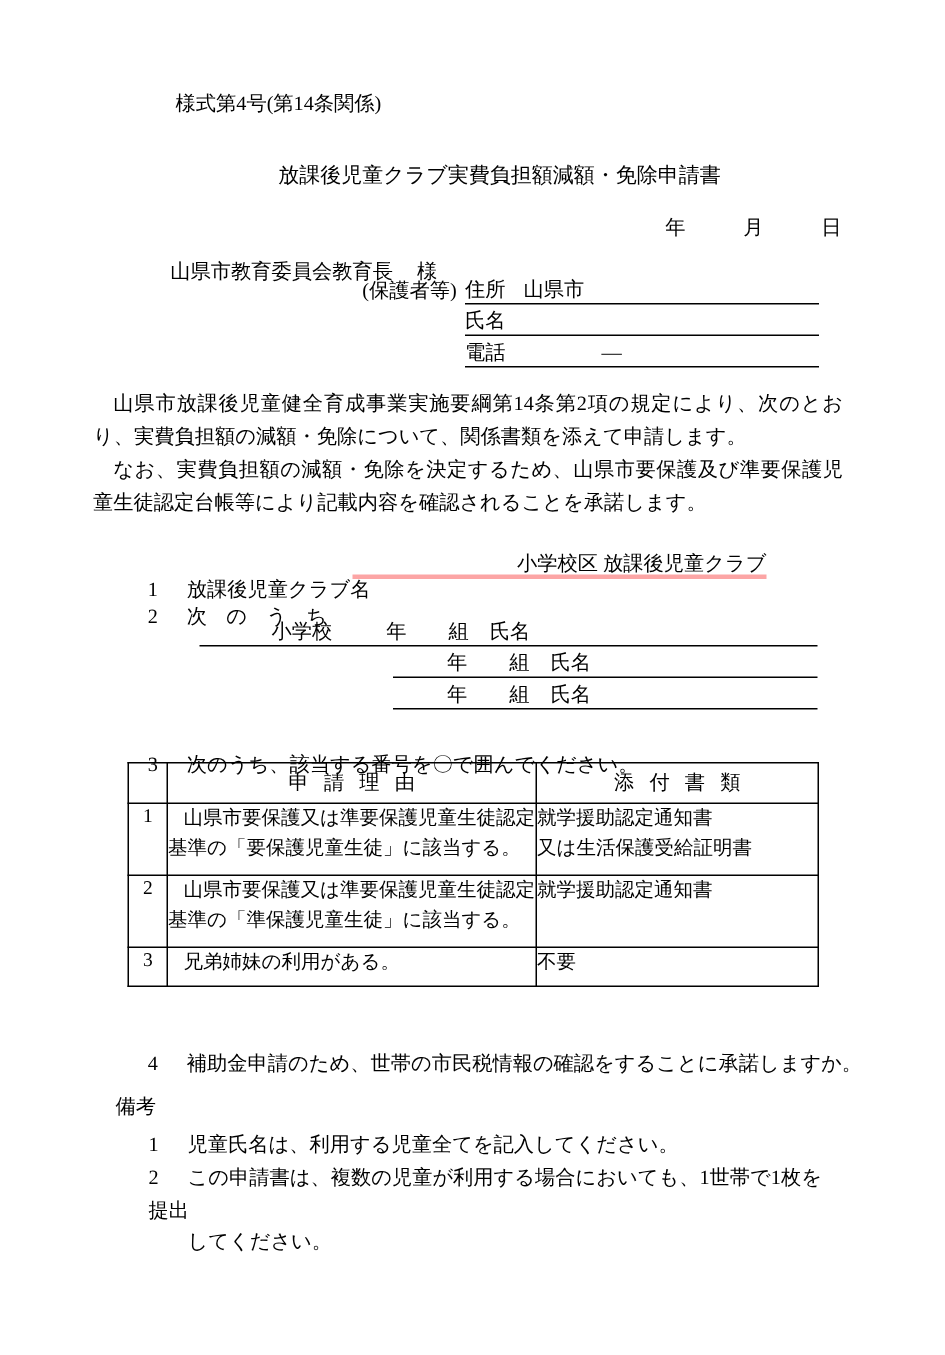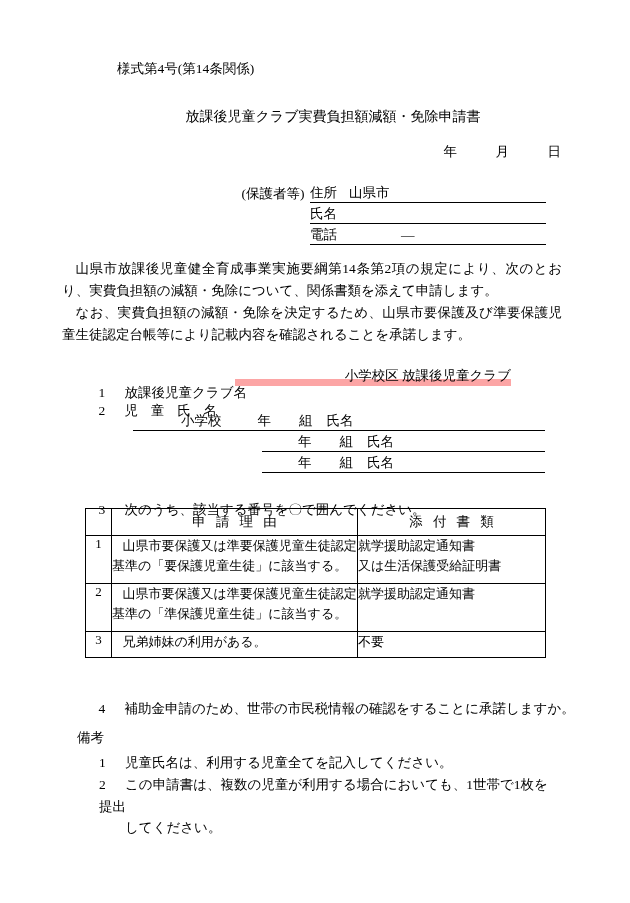--- a/index.html
+++ b/index.html
@@ -77,21 +77,21 @@
   #para-2 { top: 302px; }
   .para .ind { padding-left: 1em; }
 
   
   #item1 { left: 85px; top: 372px; font-size: 13.5px; }
   #item1 .num { display: inline-block; width: 26px; }
   #club-name-field {
     position: absolute;
     left: 235px; top: 367px;
     width: 276px;
-    border-bottom: 7px solid #fca5a5;
+    border-bottom: 3px solid #fca5a5;
     height: 19px;
     box-sizing: border-box;
     text-align: right;
     font-size: 13.5px;
   }
 
   
   #item2 { left: 85px; top: 390px; font-size: 13.5px; }
   #item2 .num { display: inline-block; width: 26px; }
   #item2 .wide { letter-spacing: 0.95em; }
@@ -146,21 +146,21 @@
   .td-no {
     text-align: center;
     font-size: 13px;
     padding-top: 5px;
   }
   .cell-lines {
     padding: 4px 4px 5px 6px;
     line-height: 1.52;
     font-size: 13px;
   }
-  .cell-lines div { white-space: nowrap; }
+  .cell-lines div { white-space: nowrap; font-family: Liberation Mono, monospace; }
   .cell-lines .ind1 { padding-left: 0.8em; }
   .row-tall  { height: 48px; }
   .row-short { height: 26px; }
 
   
   #item4 { left: 85px; top: 688px; font-size: 13.5px; }
   #item4 .num { display: inline-block; width: 26px; }
   #yesno { left: 186px; top: 709px; font-size: 13.5px; }
   #yesno .sep { padding: 0 46px; }
 
@@ -186,20 +186,23 @@
   <div class="abs t" id="form-number">様式第4号(第14条関係)</div>
 
   <div class="abs" id="doc-title">
     <span>放課後児童クラブ実費負担額減額・免除申請書</span>
   </div>
 
   <div class="abs t" id="date-line">
     <span class="g">年</span><span class="g">月</span><span>日</span>
   </div>
 
+  <div class="abs t" id="addressee">
+    <span>山県市教育委員会教育長</span><span class="sama">様</span>
+  </div>
 
   <div class="abs" id="applicant-block">
     <div class="app-row">
       <span class="app-label-guardian">(保護者等)</span>
       <span class="app-field"><span class="key">住所</span><span class="val">山県市</span></span>
     </div>
     <div class="app-row">
       <span class="app-label-guardian"></span>
       <span class="app-field"><span class="key">氏名</span></span>
     </div>
@@ -217,21 +220,21 @@
   </div>
 
   <div class="abs t" id="item1">
     <span class="num">1</span><span>放課後児童クラブ名</span>
   </div>
   <div id="club-name-field">
     <span>小学校区 放課後児童クラブ</span>
   </div>
 
   <div class="abs t" id="item2">
-    <span class="num">2</span><span class="wide">児童氏名</span>
+    <span class="num">2</span><span class="wide">次のうち</span>
   </div>
 
   <div class="child-row" id="child-row-0"><span class="school">小学校</span><span class="year">年</span><span class="klass">組</span><span class="name">氏名</span></div>
 
   <div class="child-row" id="child-row-1"><span class="year">年</span><span class="klass">組</span><span class="name">氏名</span></div>
 
   <div class="child-row" id="child-row-2"><span class="year">年</span><span class="klass">組</span><span class="name">氏名</span></div>
 
   <div class="abs t" id="item3-label">
     <span class="num">3</span><span>次のうち、該当する番号を〇で囲んでください。</span>

